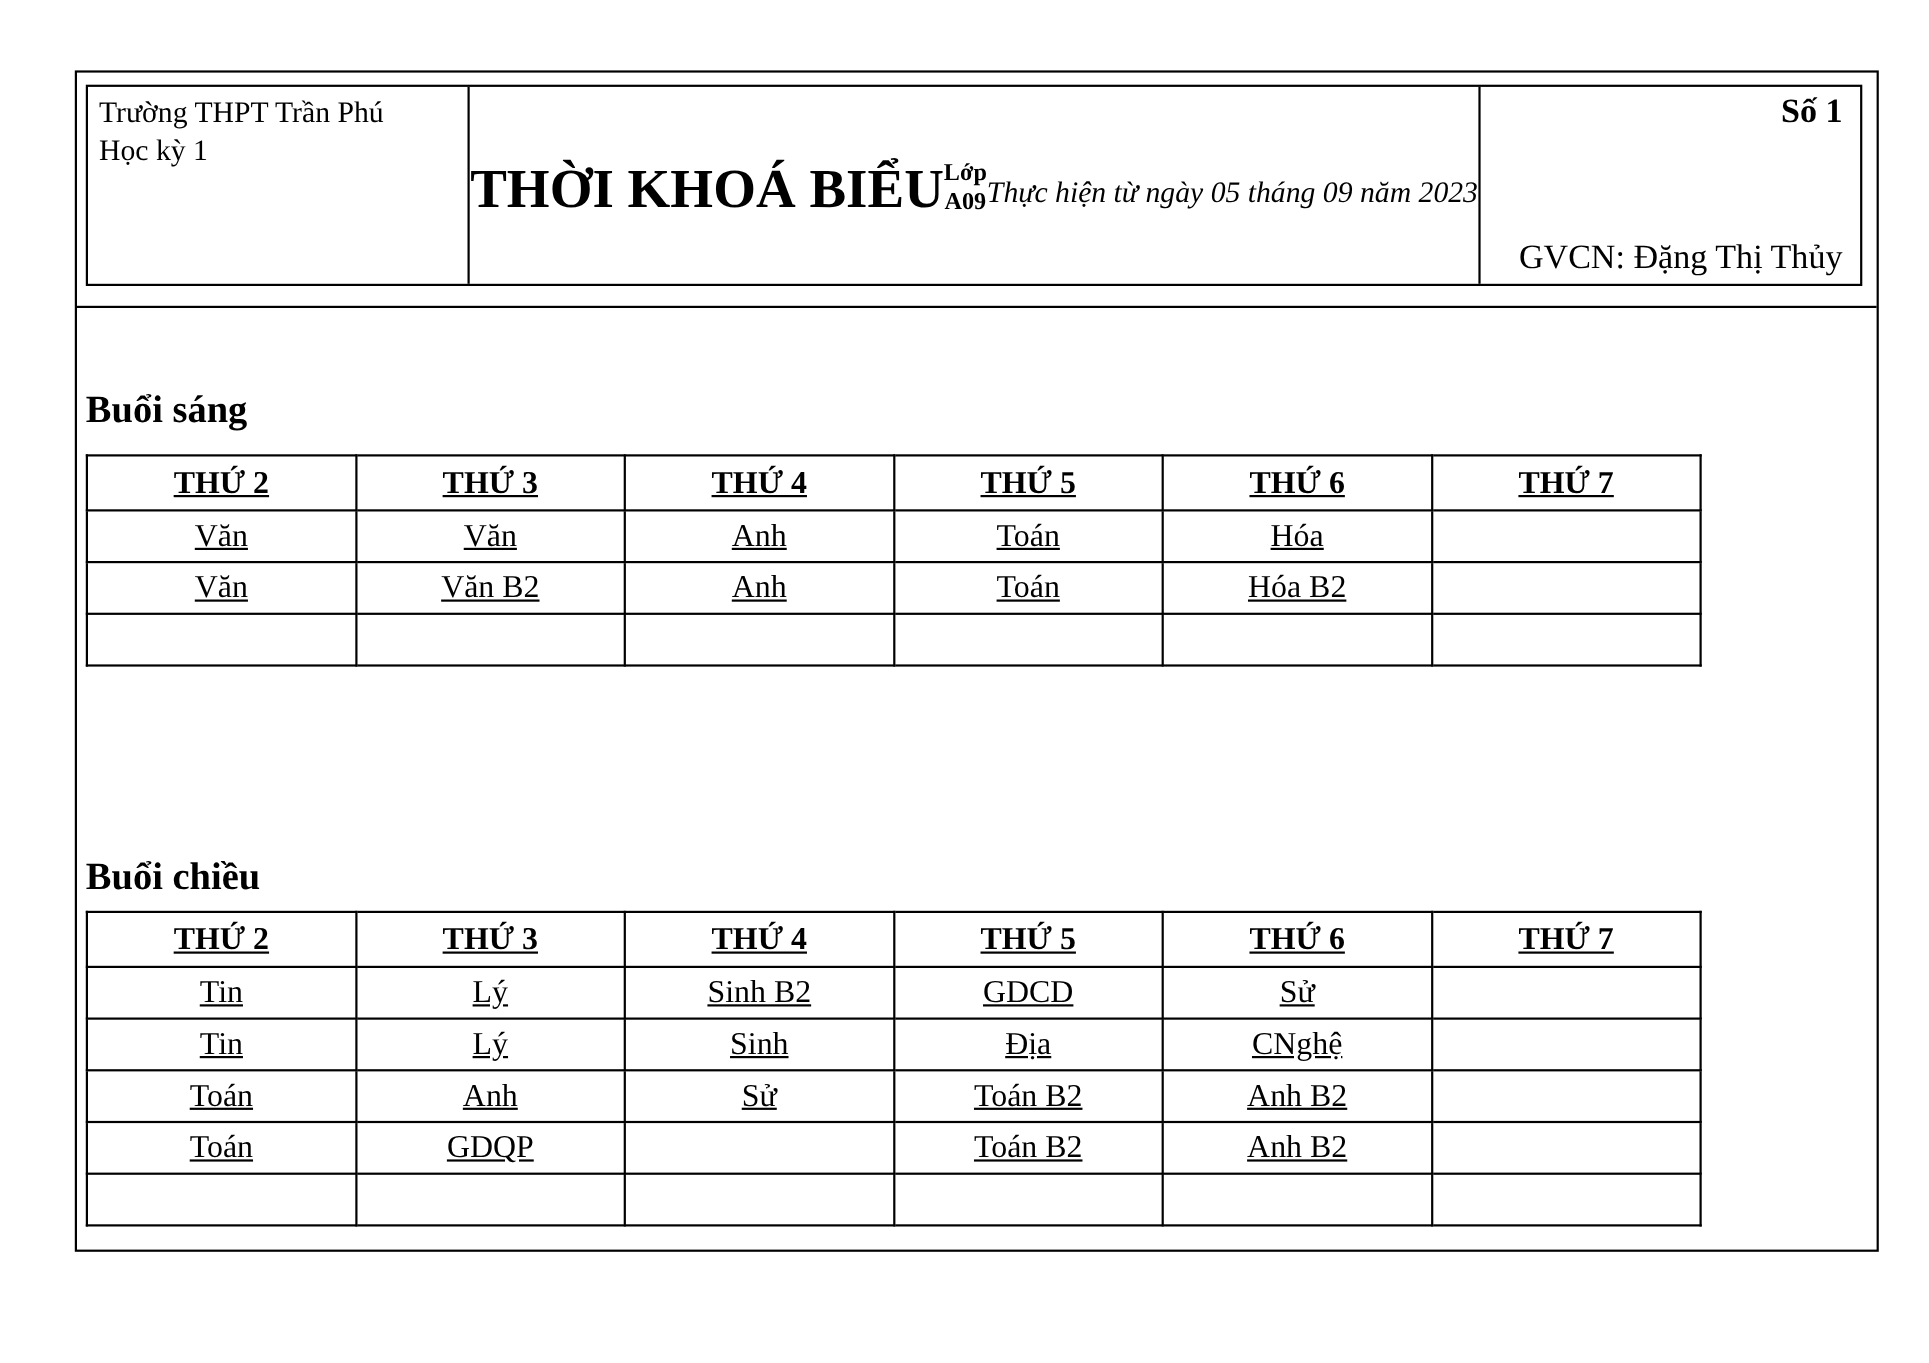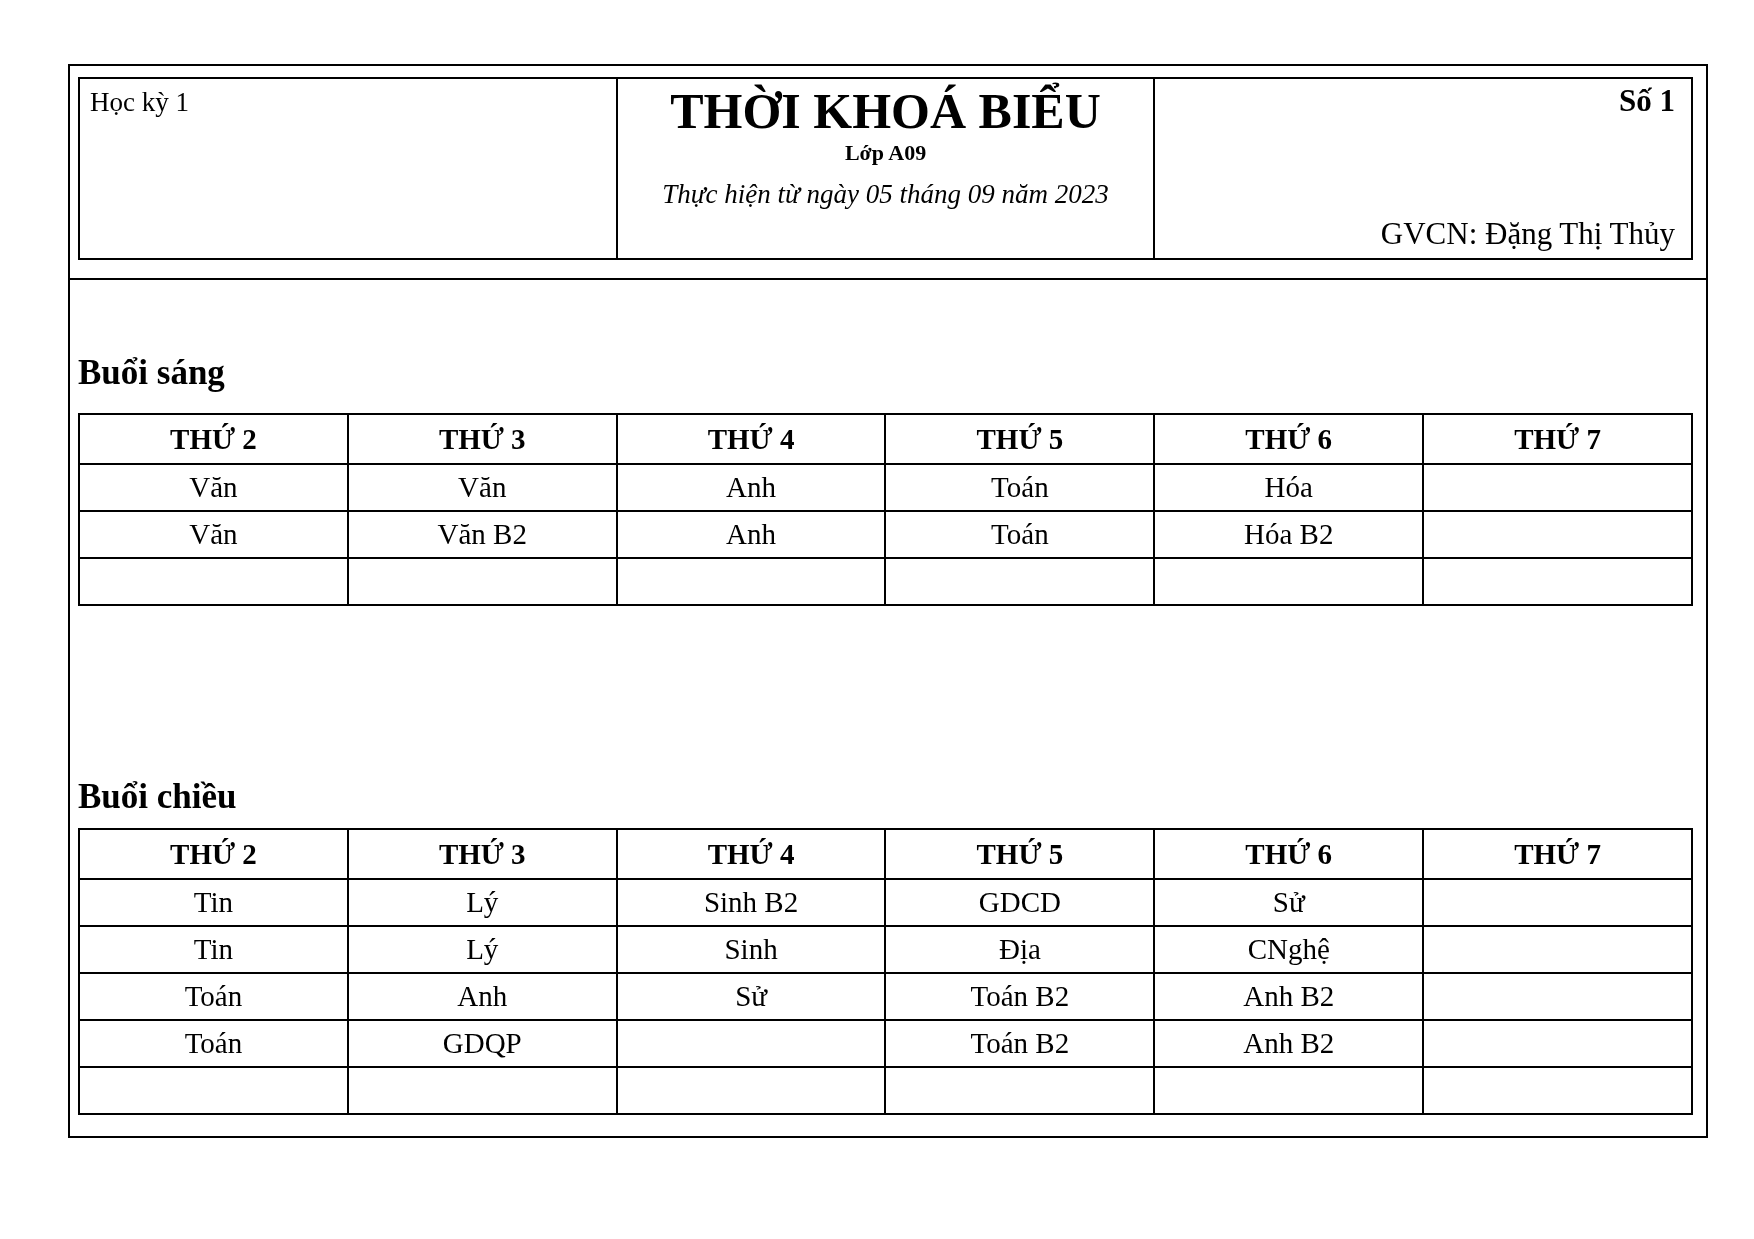--- a/index.html
+++ b/index.html
@@ -37,23 +37,23 @@
   .header-cell + .header-cell { border-left: 2px solid #000000; }
 
   .school-info {
     padding: 6px 10px;
     font-size: 27px;
     line-height: 1.26;
   }
 
   .header-center {
     display: flex;
-    flex-direction: column;
     align-items: center;
     text-align: center;
+    justify-content: flex-end;
   }
   .tkb-title {
     margin-top: 6px;
     font-size: 50px;
     font-weight: bold;
     line-height: 1.05;
     white-space: nowrap;
   }
   .class-name {
     font-size: 22px;
@@ -99,23 +99,24 @@
     font-size: 35px;
     font-weight: bold;
     line-height: 1.1;
   }
   .heading-morning   { top: 288px; }
   .heading-afternoon { top: 712px; }
 
   table.schedule {
     position: absolute;
     left: 8px;
-    width: 1615px;
+    width: 1469px;
     border-collapse: collapse;
     table-layout: fixed;
+    text-decoration: underline;
   }
   .table-morning   { top: 347px; }
   .table-afternoon { top: 762px; }
 
   table.schedule th, table.schedule td {
     border: 2px solid #000000;
     text-align: center;
     vertical-align: middle;
     padding: 0;
     overflow: hidden;
@@ -135,20 +136,21 @@
 </head>
 <body>
 
 <div class="canvas">
   <div class="sheet">
 
     <div class="header-box">
 
       <div class="header-cell">
         <div class="school-info">
+          <div>Trường THPT Trần Phú</div>
           <div>Học kỳ 1</div>
         </div>
       </div>
 
       <div class="header-cell header-center">
         <div class="tkb-title">THỜI KHOÁ BIỂU</div>
         <div class="class-name">Lớp A09</div>
         <div class="effective-date">Thực hiện từ ngày 05 tháng 09 năm 2023</div>
       </div>
 

